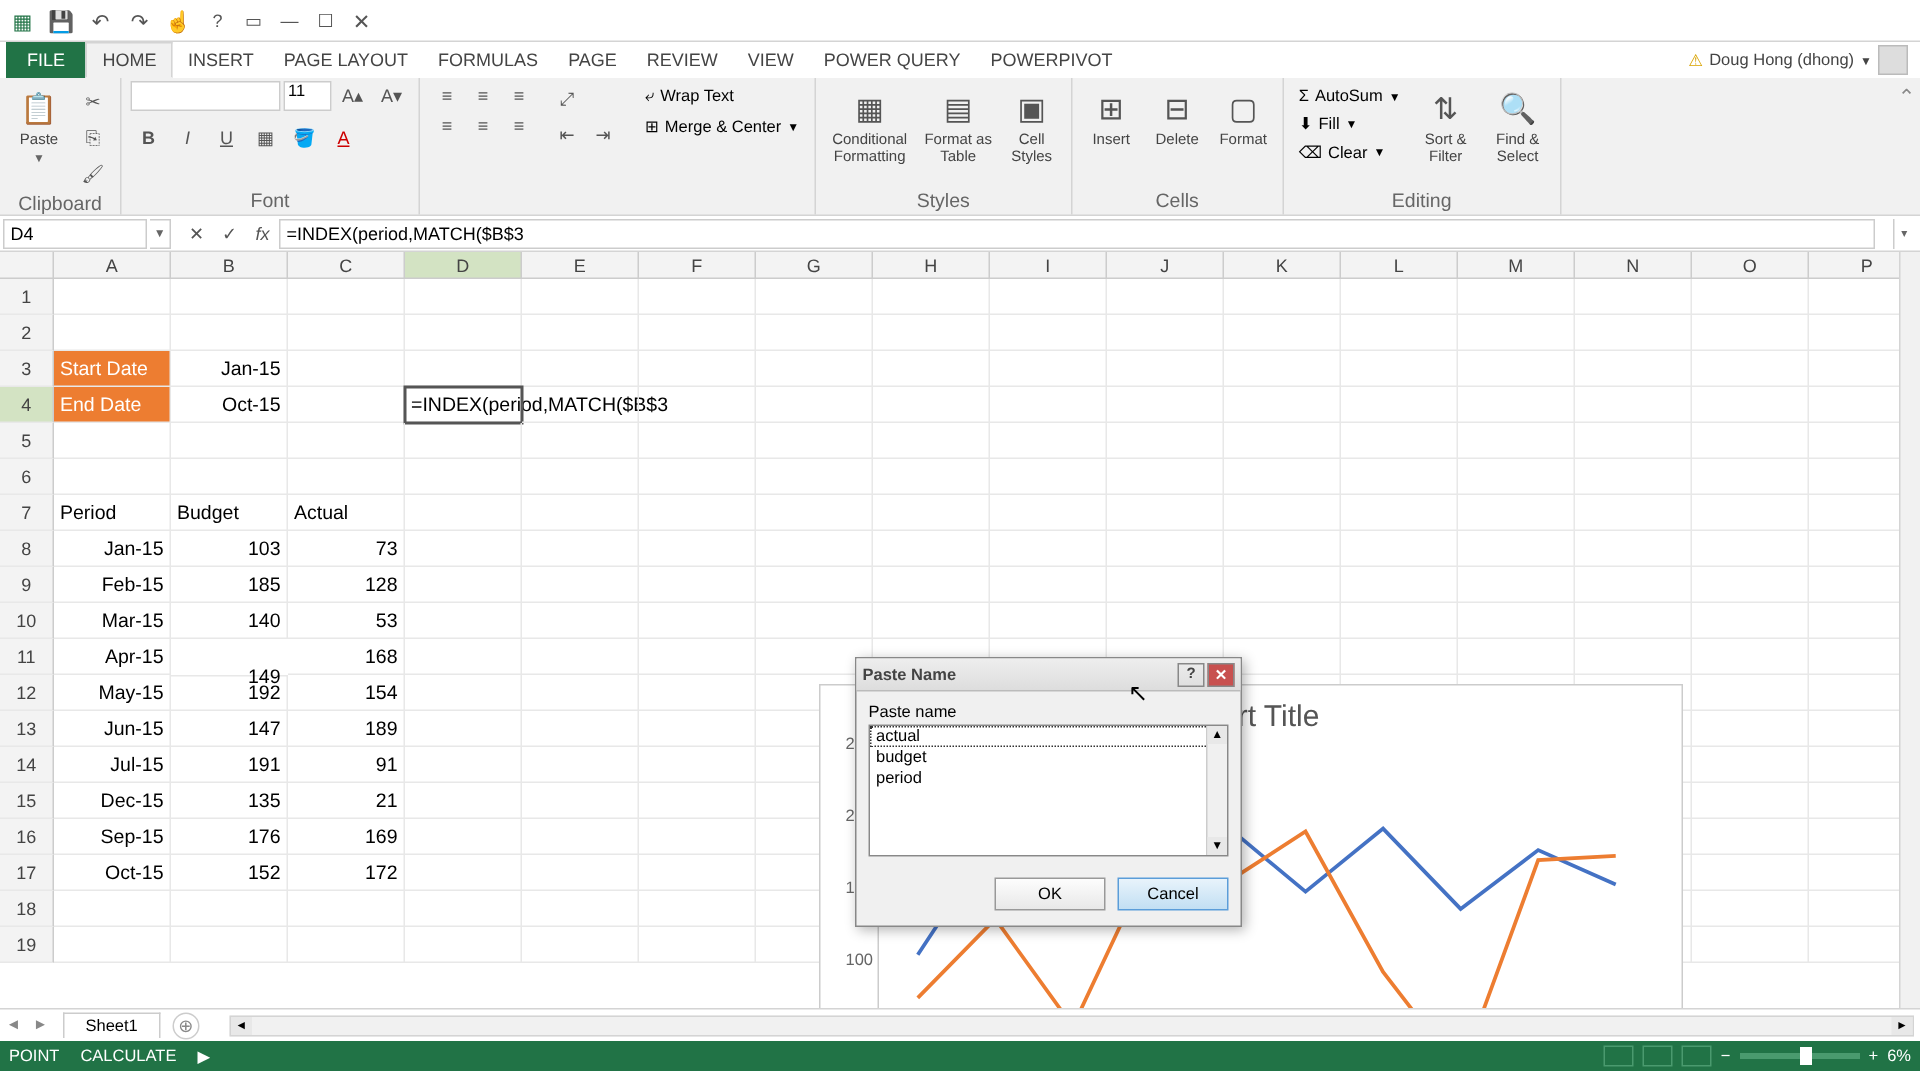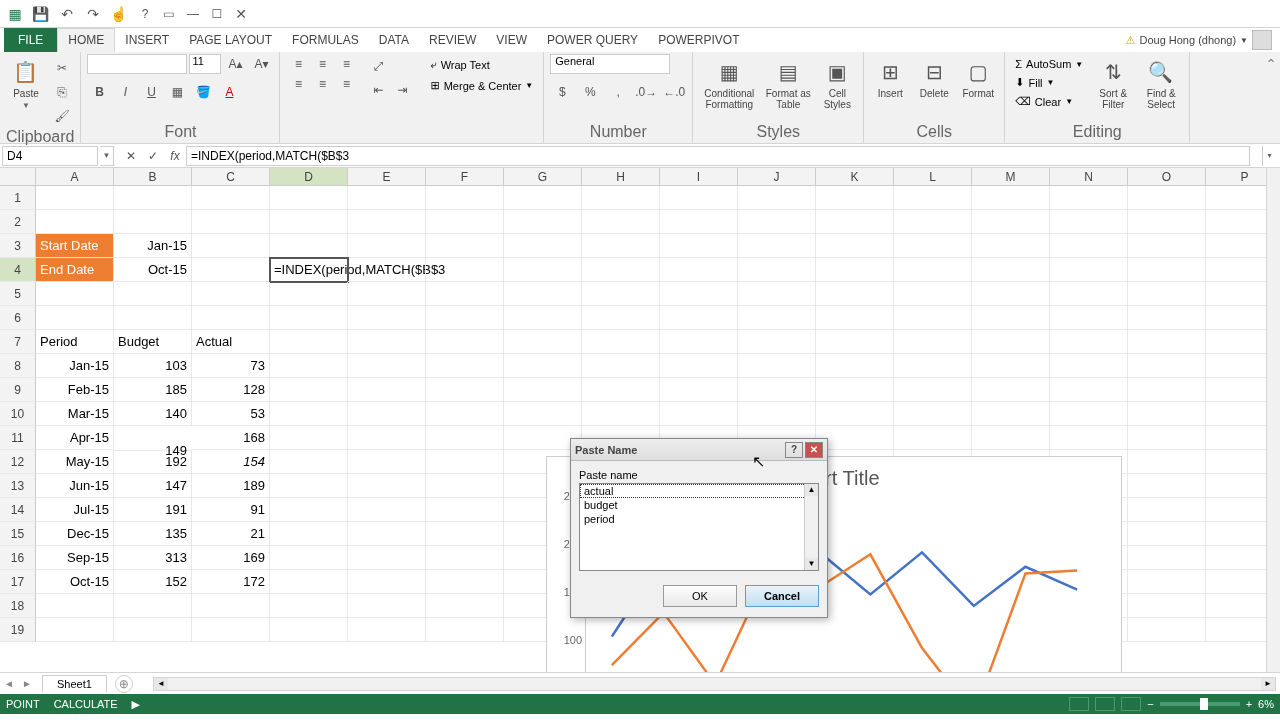--- a/index.html
+++ b/index.html
@@ -19,21 +19,21 @@
 .file-tab { background: #217346; color: #fff; padding: 4px 14px; font-size: 12px; height: 24px; display: flex; align-items: center; }
 .ribbon-tab { padding: 4px 10px; font-size: 12px; color: #444; height: 24px; display: flex; align-items: center; }
 .ribbon-tab.active { border: 1px solid #d4d4d4; border-bottom: 1px solid #f1f1f1; background: #f1f1f1; }
 .ribbon-user { margin-left: auto; padding: 2px 8px; color: #444; font-size: 11px; display: flex; align-items: center; gap: 4px; }
 .user-avatar { width: 20px; height: 20px; background: #ddd; border: 1px solid #bbb; }
 
 
 .ribbon { height: 92px; background: #f1f1f1; border-bottom: 1px solid #d4d4d4; display: flex; }
 .ribbon-group { border-right: 1px solid #d4d4d4; padding: 2px 6px 0 6px; display: flex; flex-direction: column; }
 .rg-content { flex: 1; display: flex; align-items: flex-start; gap: 4px; }
-.rg-label { text-align: center; font-size: 16px; color: #666; padding: 2px 0; }
+.rg-label { text-align: center; font-size: 13px; color: #666; padding: 2px 0; }
 .big-btn { display: flex; flex-direction: column; align-items: center; width: 40px; padding-top: 4px; gap: 2px; }
 .big-btn .icon { width: 28px; height: 28px; font-size: 20px; display: flex; align-items: center; justify-content: center; color: #555; }
 .big-btn .lbl { font-size: 10px; color: #444; text-align: center; line-height: 1.1; }
 .clip-col { display: flex; flex-direction: column; gap: 4px; padding-top: 4px; }
 .small-btn { width: 24px; height: 20px; font-size: 12px; display: flex; align-items: center; justify-content: center; color: #555; }
 .font-row { display: flex; gap: 2px; align-items: center; margin-bottom: 4px; }
 .font-combo { border: 1px solid #ccc; background: #fff; height: 20px; width: 100px; font-size: 11px; padding: 0 2px; }
 .font-size { border: 1px solid #ccc; background: #fff; height: 20px; width: 32px; font-size: 11px; padding: 0 2px; }
 .align-grid { display: grid; grid-template-columns: repeat(3, 24px); grid-auto-rows: 20px; }
 .wrap-merge { display: flex; flex-direction: column; gap: 4px; margin-left: 8px; padding-top: 2px; }
@@ -83,21 +83,21 @@
 .dlg-body { padding: 8px; }
 .dlg-label { font-size: 11px; margin-bottom: 2px; }
 .dlg-list { border: 1px solid #888; background: #fff; height: 88px; overflow: hidden; position: relative; }
 .dlg-list-inner { padding: 0; }
 .dlg-item { font-size: 11px; padding: 0 4px; height: 14px; line-height: 14px; }
 .dlg-item.sel { outline: 1px dotted #333; outline-offset: -1px; }
 .dlg-scroll { position: absolute; right: 0; top: 0; bottom: 0; width: 14px; background: #f0f0f0; border-left: 1px solid #ccc; }
 .dlg-sb { height: 12px; text-align: center; font-size: 8px; line-height: 12px; background: #e8e8e8; }
 .dlg-buttons { display: flex; justify-content: flex-end; gap: 8px; padding: 6px 8px 10px 8px; }
 .dlg-btn { width: 74px; height: 22px; border: 1px solid #999; background: linear-gradient(#fdfdfd,#e8e8e8); font-size: 11px; }
-.dlg-btn.hover { background: linear-gradient(#e8f3fb,#c2dff3); border-color: #5b9dd9; font-weight: bold; }
+.dlg-btn.hover { background: linear-gradient(#e8f3fb,#c2dff3); border-color: #5b9dd9; }
 
 
 .sheet-bar { height: 22px; background: #fff; border-top: 1px solid #d4d4d4; display: flex; align-items: center; }
 .sb-nav { width: 18px; text-align: center; color: #888; font-size: 10px; }
 .sheet-tab { padding: 2px 14px; border: 1px solid #ccc; border-bottom: none; background: #fff; font-size: 11px; margin-left: 6px; }
 .new-sheet { width: 18px; height: 18px; border: 1px solid #ccc; border-radius: 50%; margin-left: 8px; display: flex; align-items: center; justify-content: center; font-size: 12px; color: #888; }
 .hscroll { flex: 1; margin-left: 20px; margin-right: 4px; height: 14px; background: #f1f1f1; border: 1px solid #d4d4d4; display: flex; align-items: center; }
 .hsb { width: 14px; height: 100%; background: #e8e8e8; text-align: center; font-size: 8px; line-height: 12px; }
 .hs-track { flex: 1; }
 .status { height: 20px; background: #217346; color: #fff; display: flex; align-items: center; font-size: 11px; padding: 0 6px; gap: 14px; }
@@ -127,21 +127,21 @@
     <div class="win-btn close">✕</div>
   </div>
 </div>
 
 <div class="ribbon-tabs">
   <div class="file-tab">FILE</div>
   <div class="ribbon-tab active">HOME</div>
   <div class="ribbon-tab">INSERT</div>
   <div class="ribbon-tab">PAGE LAYOUT</div>
   <div class="ribbon-tab">FORMULAS</div>
-  <div class="ribbon-tab">DATA</div>
+  <div class="ribbon-tab">PAGE</div>
   <div class="ribbon-tab">REVIEW</div>
   <div class="ribbon-tab">VIEW</div>
   <div class="ribbon-tab">POWER QUERY</div>
   <div class="ribbon-tab">POWERPIVOT</div>
   <div class="ribbon-user">
     <span style="color:#d9a300">⚠</span>
     <span>Doug Hong (dhong)</span>
     <span style="font-size:8px">▼</span>
     <div class="user-avatar"></div>
   </div>
@@ -212,33 +212,20 @@
             <span>⤶</span>
             <span>Wrap Text</span>
           </div>
         <div class="wm-btn">
             <span>⊞</span>
             <span>Merge &amp; Center</span>
             <span style="font-size:8px">▼</span>
           </div>
       </div>
     </div>
-  </div>
-  <div class="ribbon-group">
-    <div class="rg-content" style="flex-direction:column">
-      <div class="num-combo">General</div>
-      <div class="num-row">
-        <div class="small-btn">$</div>
-        <div class="small-btn">%</div>
-        <div class="small-btn">,</div>
-        <div class="small-btn">.0→</div>
-        <div class="small-btn">←.0</div>
-      </div>
-    </div>
-    <div class="rg-label">Number</div>
   </div>
   <div class="ribbon-group">
     <div class="rg-content">
       <div class="big-btn" style="width:60px">
           <div class="icon">▦</div>
           <div class="lbl">Conditional Formatting</div>
         </div>
       <div class="big-btn" style="width:50px">
           <div class="icon">▤</div>
           <div class="lbl">Format as Table</div>
@@ -549,21 +536,21 @@
         <div class="cell" style="width: 78px;"></div>
         <div class="cell" style="width: 78px;"></div>
         <div class="cell" style="width: 78px;"></div>
         <div class="cell" style="width: 78px;"></div>
         <div class="cell" style="width: 78px;"></div>
         <div class="cell" style="width: 78px;"></div>
       </div>
       <div class="row">
         <div class="cell r" style="width: 78px;">May-15</div>
         <div class="cell r" style="width: 78px;">192</div>
-        <div class="cell r" style="width: 78px; font-style: italic;">154</div>
+        <div class="cell r" style="width: 78px;">154</div>
         <div class="cell" style="width: 78px;"></div>
         <div class="cell" style="width: 78px;"></div>
         <div class="cell" style="width: 78px;"></div>
         <div class="cell" style="width: 78px;"></div>
         <div class="cell" style="width: 78px;"></div>
         <div class="cell" style="width: 78px;"></div>
         <div class="cell" style="width: 78px;"></div>
         <div class="cell" style="width: 78px;"></div>
         <div class="cell" style="width: 78px;"></div>
         <div class="cell" style="width: 78px;"></div>
@@ -620,21 +607,21 @@
         <div class="cell" style="width: 78px;"></div>
         <div class="cell" style="width: 78px;"></div>
         <div class="cell" style="width: 78px;"></div>
         <div class="cell" style="width: 78px;"></div>
         <div class="cell" style="width: 78px;"></div>
         <div class="cell" style="width: 78px;"></div>
         <div class="cell" style="width: 78px;"></div>
       </div>
       <div class="row">
         <div class="cell r" style="width: 78px;">Sep-15</div>
-        <div class="cell r" style="width: 78px;">313</div>
+        <div class="cell r" style="width: 78px;">176</div>
         <div class="cell r" style="width: 78px;">169</div>
         <div class="cell" style="width: 78px;"></div>
         <div class="cell" style="width: 78px;"></div>
         <div class="cell" style="width: 78px;"></div>
         <div class="cell" style="width: 78px;"></div>
         <div class="cell" style="width: 78px;"></div>
         <div class="cell" style="width: 78px;"></div>
         <div class="cell" style="width: 78px;"></div>
         <div class="cell" style="width: 78px;"></div>
         <div class="cell" style="width: 78px;"></div>

